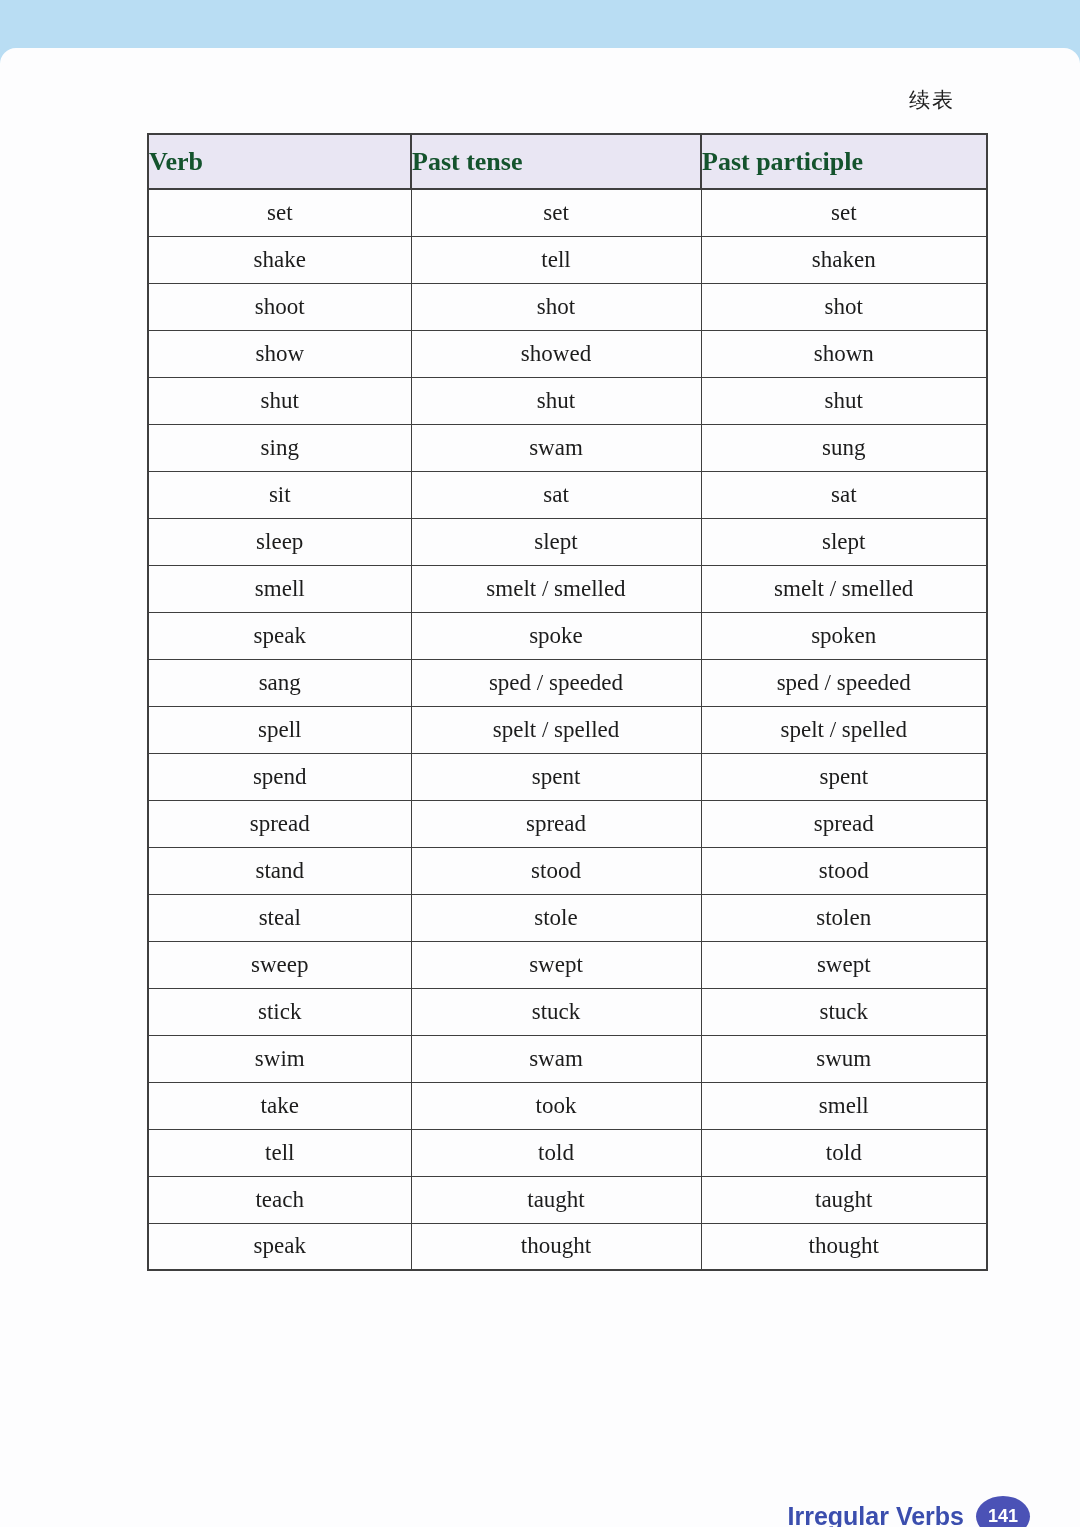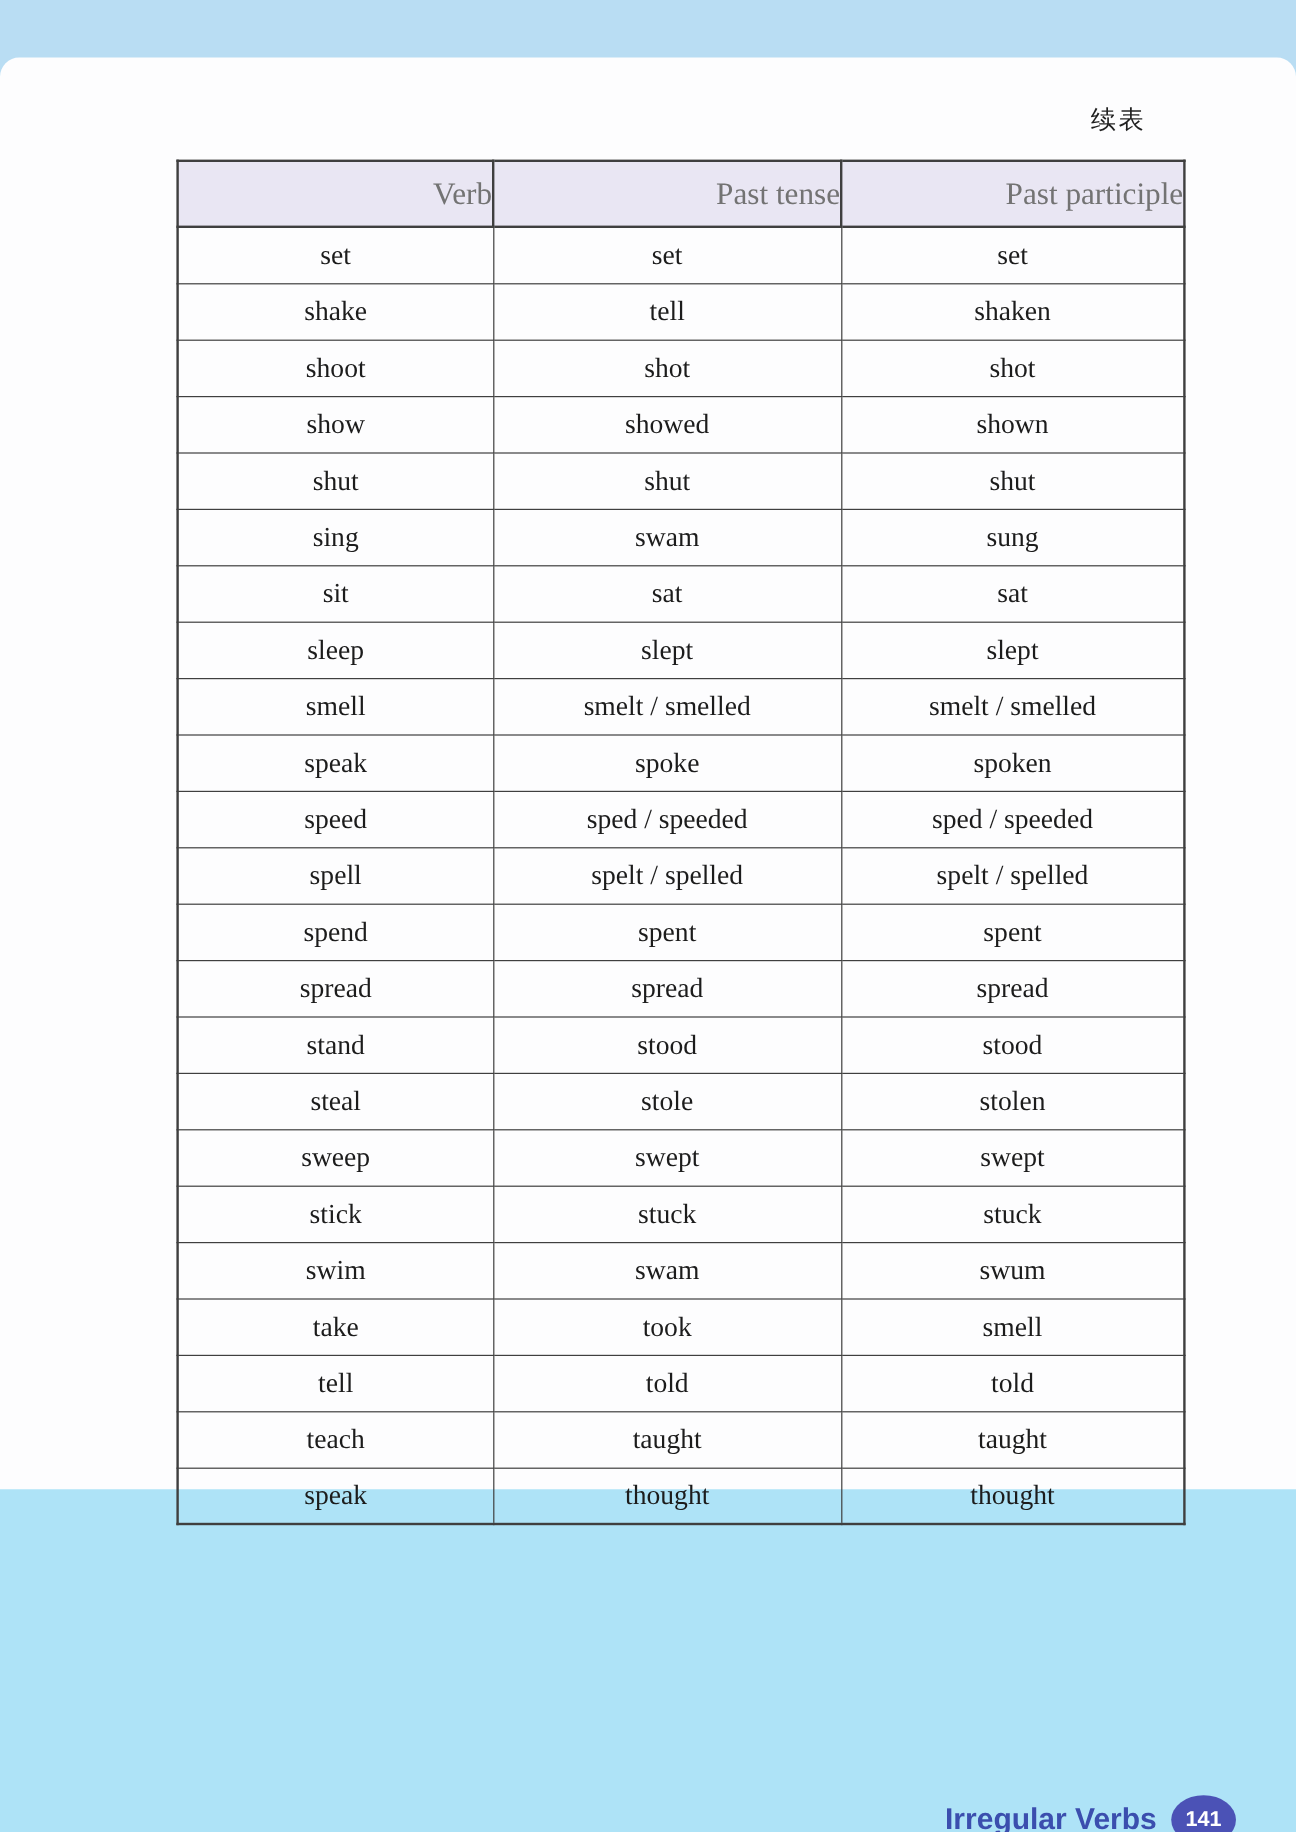--- a/index.html
+++ b/index.html
@@ -12,21 +12,21 @@
   }
   .top-bar {
     position: absolute;
     top: 0; left: 0;
     width: 1080px; height: 62px;
     background: #b9ddf3;
   }
   .page {
     position: absolute;
     top: 48px; left: 0;
-    width: 1080px; height: 1193px;
+    width: 1080px; height: 1479px;
     background: #fdfdfe;
     border-radius: 16px 16px 0 0;
   }
   .continued-label {
     position: absolute;
     top: 38px; right: 125px;
     font-family: "Liberation Sans", "DejaVu Sans", sans-serif;
     font-size: 21px;
     color: #1f1f1f;
     letter-spacing: 2px;
@@ -43,23 +43,23 @@
   }
   table.verbs td, table.verbs tr { border-width: 1.5px 1.5px; }
   table.verbs { border-width: 2px; }
   table.verbs col:nth-child(1) { width: 263px; }
   table.verbs col:nth-child(2) { width: 290px; }
   table.verbs col:nth-child(3) { width: 286px; }
   table.verbs th {
     height: 55px;
     background: #e9e6f3;
     font-size: 26px;
-    font-weight: normal;
-    color: #737373;
-    text-align: right;
+    font-weight: bold;
+    color: #14532d;
+    text-align: left;
     vertical-align: middle;
   }
   table.verbs td {
     height: 47px;
     font-size: 23px;
     color: #1c1c1c;
     text-align: center;
     vertical-align: middle;
   }
   .footer {
@@ -154,21 +154,21 @@
           <td>smell</td>
           <td>smelt / smelled</td>
           <td>smelt / smelled</td>
         </tr>
         <tr>
           <td>speak</td>
           <td>spoke</td>
           <td>spoken</td>
         </tr>
         <tr>
-          <td>speed</td>
+          <td>sang</td>
           <td>sped / speeded</td>
           <td>sped / speeded</td>
         </tr>
         <tr>
           <td>spell</td>
           <td>spelt / spelled</td>
           <td>spelt / spelled</td>
         </tr>
         <tr>
           <td>spend</td>

